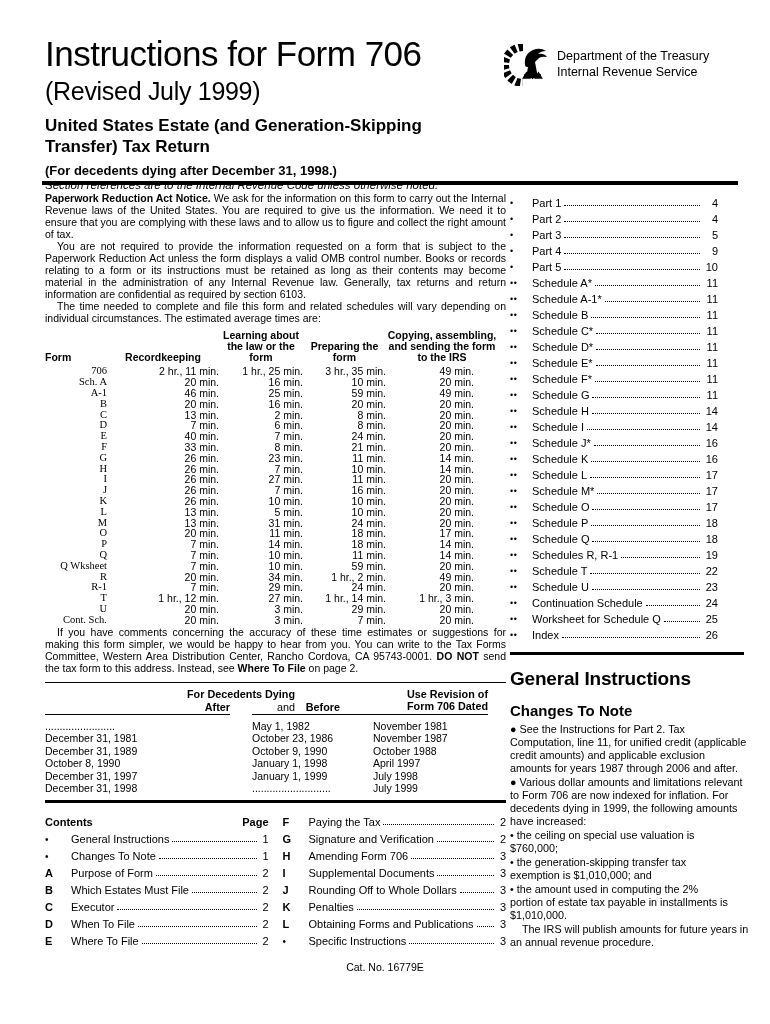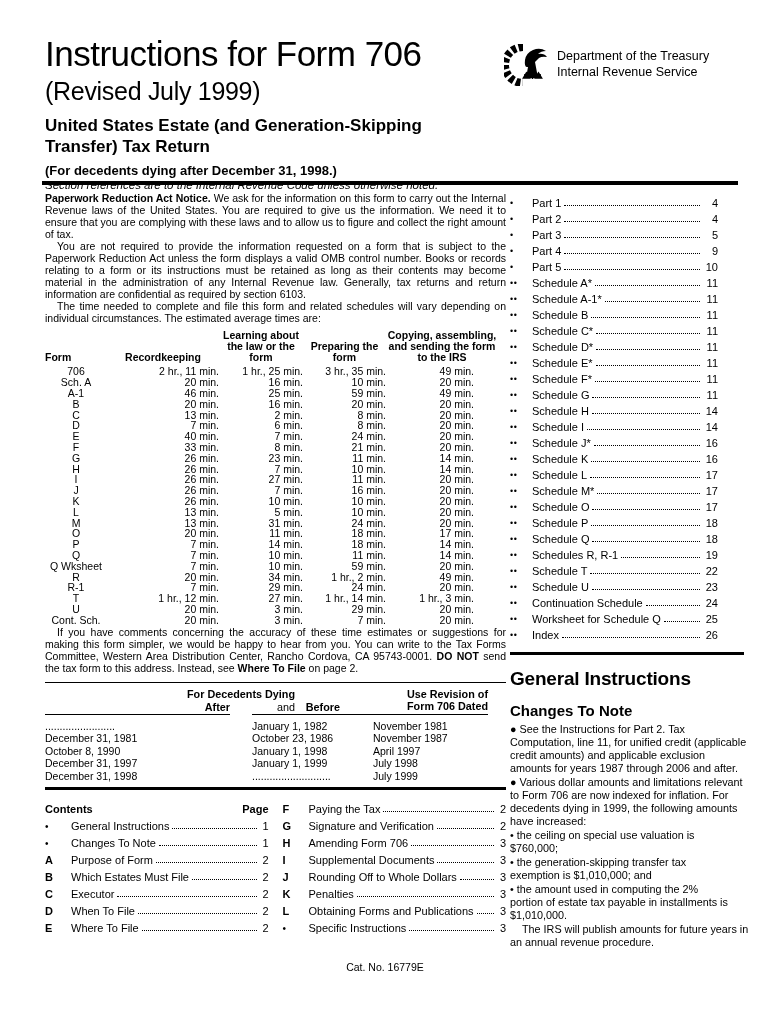--- a/index.html
+++ b/index.html
@@ -32,21 +32,21 @@
 
   .col-left p { margin:0; font-size:10.5px; line-height:12px; }
   .just { text-align:justify; }
   .ind { text-indent:12px; }
 
   
   .time-table { margin-top:6px; display:grid; grid-template-columns:62px 112px 84px 83px 112px; font-size:10.5px; line-height:10.8px; }
   .tt-h { font-weight:bold; align-self:end; text-align:center; padding-bottom:4px; }
   .tt-h.first { text-align:left; }
   .tt-c { text-align:right; }
-  .tt-c.first { text-align:center; }
+  .tt-c.first { text-align:right;font-family:Liberation Serif, serif; }
   .tt-c.last { padding-right:24px; }
 
   .comments { margin-top:7px; }
 
   
   .rev-table { margin-top:8px; }
   .rule-thin { height:1px; background:#000; }
   .rev-head { position:relative; height:26px; margin-top:5px; font-size:10.8px; }
   .rev-head .rh { position:absolute; text-align:right; font-weight:bold; }
   .rh-fdd   { left:50px;  width:200px; top:0; }
@@ -271,28 +271,34 @@
       </div>
       <div class="rev-underline">
         <i class="ru-a"></i>
           <i class="ru-b"></i>
           <i class="ru-c"></i>
       </div>
       <div id="rev-rows">
           <div class="rev-row">
             <div class="rv-a">........................</div>
             <div class="rv-gap"></div>
-            <div class="rv-b">January 1, 1982</div>
+            <div class="rv-b">May 1, 1982</div>
             <div class="rv-c">November 1981</div>
           </div>
           <div class="rev-row">
             <div class="rv-a">December 31, 1981</div>
             <div class="rv-gap"></div>
             <div class="rv-b">October 23, 1986</div>
             <div class="rv-c">November 1987</div>
+          </div>
+          <div class="rev-row">
+            <div class="rv-a">December 31, 1989</div>
+            <div class="rv-gap"></div>
+            <div class="rv-b">October 9, 1990</div>
+            <div class="rv-c">October 1988</div>
           </div>
           <div class="rev-row">
             <div class="rv-a">October 8, 1990</div>
             <div class="rv-gap"></div>
             <div class="rv-b">January 1, 1998</div>
             <div class="rv-c">April 1997</div>
           </div>
           <div class="rev-row">
             <div class="rv-a">December 31, 1997</div>
             <div class="rv-gap"></div>

